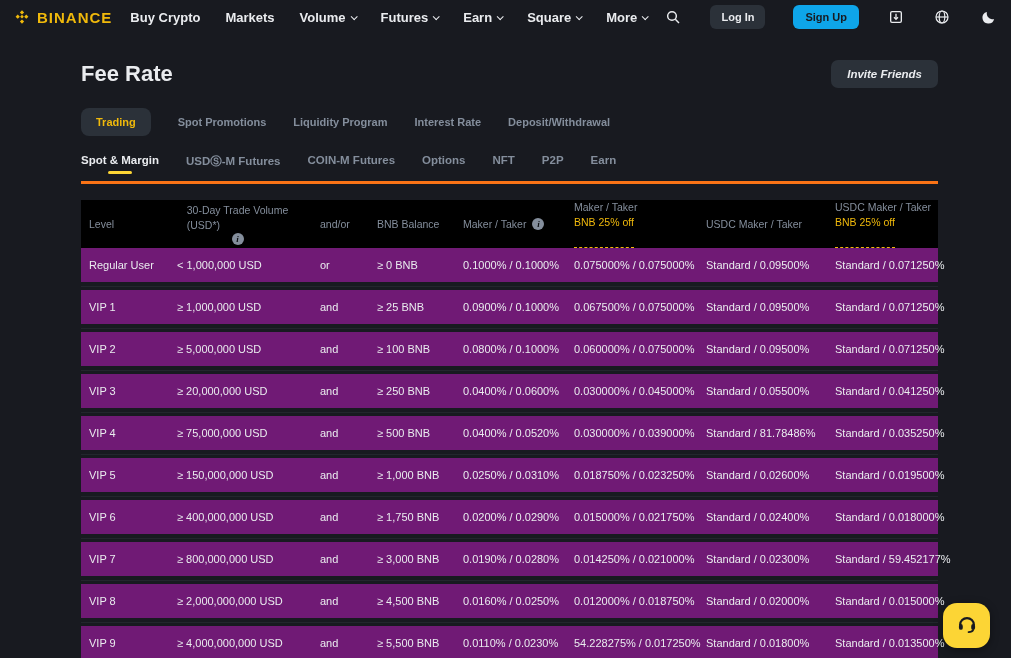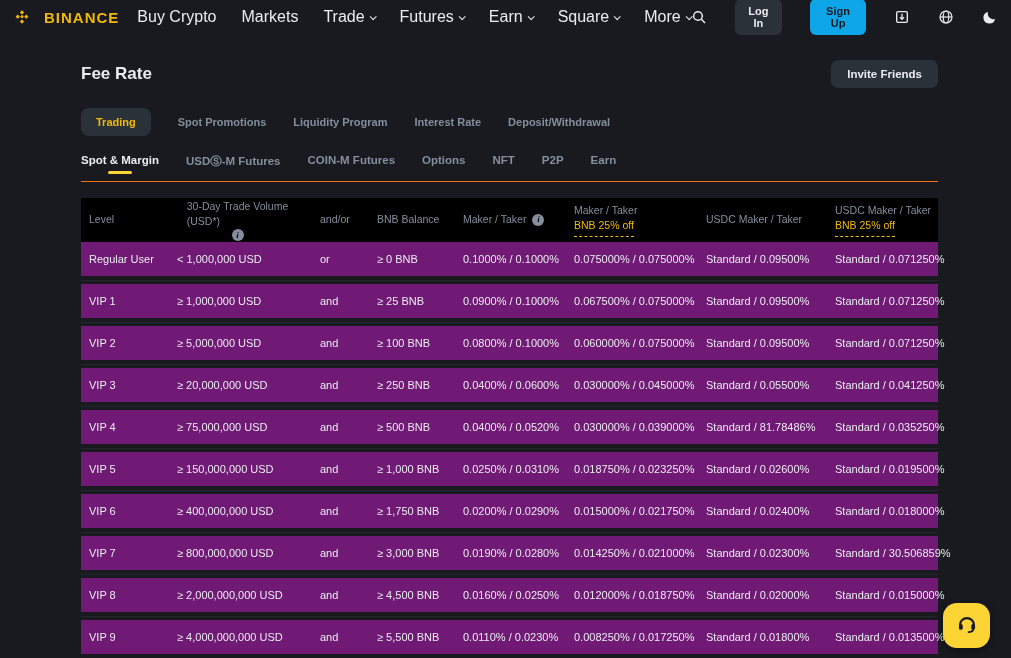--- a/index.html
+++ b/index.html
@@ -8,53 +8,53 @@
     background:#181a20;
     font-family:"Liberation Sans", sans-serif;
     color:#eaecef;
     -webkit-font-smoothing:antialiased;
   }
   
   .topnav {
     height:34px; display:flex; align-items:center;
     padding:0 14px; background:#181a20;
   }
-  .logo { display:flex; align-items:center; gap:14px; margin-right:18px; cursor:pointer; }
+  .logo { display:flex; align-items:center; gap:7px; margin-right:18px; cursor:pointer; }
   .logo svg { display:block; }
   .logo-text { color:#f0b90b; font-weight:700; font-size:15px; letter-spacing:1px; }
   .nav-menu { display:flex; align-items:center; gap:25px; }
-  .nav-item { display:flex; align-items:center; gap:5px; font-size:16px; font-weight:400; color:#eaecef; cursor:pointer; white-space:nowrap; }
+  .nav-item { display:flex; align-items:center; gap:5px; font-size:13px; font-weight:700; color:#eaecef; cursor:pointer; white-space:nowrap; }
   .chev { width:5px; height:5px; border-right:1.2px solid #eaecef; border-bottom:1.2px solid #eaecef; transform:rotate(45deg) translateY(-1px); display:inline-block; }
   .nav-right { margin-left:auto; display:flex; align-items:center; gap:28px; }
   .icon-btn { width:18px; height:18px; display:flex; align-items:center; justify-content:center; cursor:pointer; }
   .btn { border:none; border-radius:6px; font-family:inherit; font-size:11px; font-weight:700; cursor:pointer; }
   .btn-gray { background:#2b3139; color:#eaecef; padding:6px 11px; }
   .btn-yellow { background:#0ea5e9; color:#181a20; padding:6px 12px; }
   
   .container { width:857px; margin:0 0 0 81px; }
   .page-head { display:flex; align-items:center; justify-content:space-between; margin-top:26px; }
-  .page-title { font-size:17px; font-weight:700; color:#eaecef; }
+  .page-title { font-size:22px; font-weight:700; color:#eaecef; }
   .head-actions { display:flex; gap:8px; }
-  .head-actions .btn { padding:8px 16px; font-size:11.5px; border-radius:7px; }
+  .head-actions .btn { padding:8px 16px; font-size:11.5px; border-radius:7px;font-style:italic; }
   
   .tabs { display:flex; align-items:center; gap:27px; margin-top:20px; }
   .tab { font-size:11px; color:#848e9c; font-weight:700; cursor:pointer; padding:8px 0; white-space:nowrap; }
   .tab.active { background:#2b3139; color:#f0b90b; padding:8px 15px; border-radius:8px; }
   
-  .subtabs { display:flex; align-items:flex-start; gap:27px; margin-top:14px; border-bottom:1px solid #f97316; }
+  .subtabs { display:flex; align-items:flex-start; gap:27px; margin-top:14px; border-bottom:3px solid #f97316; }
   .subtab { position:relative; font-size:11.5px; color:#848e9c; font-weight:700; cursor:pointer; padding:4px 0 12px 0; white-space:nowrap; }
   .subtab.active { color:#eaecef; }
   .subtab.active::after { content:""; position:absolute; left:50%; transform:translateX(-50%); bottom:4px; width:24px; height:3px; border-radius:2px; background:#fcd535; }
   
   .grid { display:grid; grid-template-columns:88px 143px 57px 86px 111px 132px 129px 111px; align-items:center; }
   .thead { background:#000000; min-height:44px; margin-top:16px; color:#848e9c; font-size:10.5px; }
   .th { padding-left:8px; line-height:1.45; }
   .th-flex { display:flex; align-items:center; gap:6px; }
   .th-between { display:flex; align-items:center; justify-content:space-between; padding-right:14px;flex-direction:column; }
-  .bnb-off { color:#f0b90b; border-bottom:1px dashed #f0b90b; padding-bottom:3px; cursor:pointer; display:inline-block; }
+  .bnb-off { color:#f0b90b; border-bottom:1px dashed #f0b90b; padding-bottom:17px; cursor:pointer; display:inline-block; }
   .info-i { width:12px; height:12px; border-radius:50%; background:#848e9c; color:#0b0e11; font-size:9px; font-weight:700; display:inline-flex; align-items:center; justify-content:center; cursor:pointer; flex:0 0 auto; font-family:"Liberation Serif", serif; font-style:italic; }
   .tbody .row { background:#701a75; height:34px; margin-bottom:8px; position:relative; font-size:11px; color:#eaecef; }
   .tbody .row::after { content:""; position:absolute; left:0; right:0; bottom:-5px; height:1px; background:#23262d; }
   .tbody .row:last-child::after { display:none; }
   .cell { padding-left:8px; white-space:nowrap; }
   
   .support-fab { position:fixed; right:21px; bottom:10px; width:47px; height:45px; background:#fcd535; border-radius:14px; display:flex; align-items:center; justify-content:center; cursor:pointer; box-shadow:0 2px 8px rgba(0,0,0,.4); }
 </style>
 </head>
 <body>
@@ -73,21 +73,21 @@
     <span>Buy Crypto</span>
 
   </div>
 
   <div class="nav-item">
     <span>Markets</span>
 
   </div>
 
   <div class="nav-item">
-    <span>Trade</span>
+    <span>Volume</span>
     <span class="chev"></span>
   </div>
 
   <div class="nav-item">
     <span>Futures</span>
     <span class="chev"></span>
   </div>
 
   <div class="nav-item">
     <span>Earn</span>
@@ -267,41 +267,41 @@
   </div>
 
   <div class="grid row">
     <div class="cell">VIP 7</div>
     <div class="cell">≥ 800,000,000 USD</div>
     <div class="cell">and</div>
     <div class="cell">≥ 3,000 BNB</div>
     <div class="cell">0.0190% / 0.0280%</div>
     <div class="cell">0.014250% / 0.021000%</div>
     <div class="cell">Standard / 0.02300%</div>
-    <div class="cell">Standard / 30.506859%</div>
+    <div class="cell">Standard / 59.452177%</div>
   </div>
 
   <div class="grid row">
     <div class="cell">VIP 8</div>
     <div class="cell">≥ 2,000,000,000 USD</div>
     <div class="cell">and</div>
     <div class="cell">≥ 4,500 BNB</div>
     <div class="cell">0.0160% / 0.0250%</div>
     <div class="cell">0.012000% / 0.018750%</div>
     <div class="cell">Standard / 0.02000%</div>
     <div class="cell">Standard / 0.015000%</div>
   </div>
 
   <div class="grid row">
     <div class="cell">VIP 9</div>
     <div class="cell">≥ 4,000,000,000 USD</div>
     <div class="cell">and</div>
     <div class="cell">≥ 5,500 BNB</div>
     <div class="cell">0.0110% / 0.0230%</div>
-    <div class="cell">0.008250% / 0.017250%</div>
+    <div class="cell">54.228275% / 0.017250%</div>
     <div class="cell">Standard / 0.01800%</div>
     <div class="cell">Standard / 0.013500%</div>
   </div>
 </div>
 
 </main>
 
 <div class="support-fab">
   <span>
     <svg width="22" height="22" viewBox="0 0 24 24">

